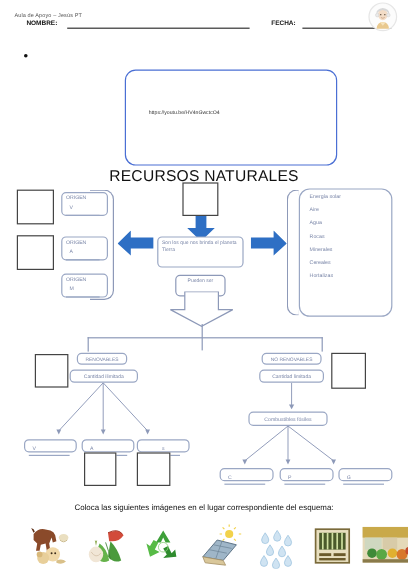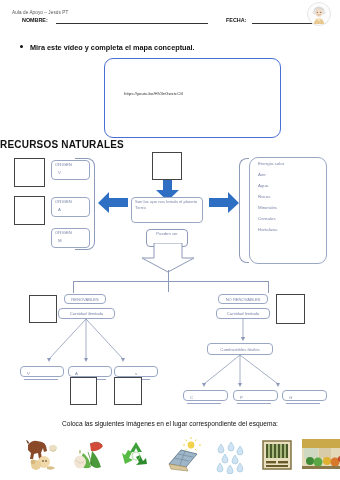--- a/index.html
+++ b/index.html
@@ -24,22 +24,22 @@
 
   .bullet-line{position:absolute;left:30px;top:43px;font-size:7.3px;font-weight:bold;color:#111;}
   .bullet-dot{position:absolute;left:20px;top:45px;width:3px;height:3px;border-radius:50%;background:#111;}
 
   
   .video-box{position:absolute;left:104px;top:58px;width:175px;height:78px;
     border:1px solid #4a6fd4;border-radius:9px;background:#fff;}
   .video-url{position:absolute;left:124px;top:91px;width:140px;font-size:4.3px;color:#333;}
 
   
-  .title-rn{position:absolute;left:0;right:0;top:139px;
-    font-size:10px;font-weight:bold;color:#111;letter-spacing:.2px;}
+  .title-rn{position:absolute;left:0;right:0;top:139px;text-align:center;
+    font-size:13px;font-weight:normal;color:#111;letter-spacing:.2px;}
 
   
   .hbox{position:absolute;border:.9px solid #9aa7c4;border-radius:4px;background:#fff;
     box-sizing:border-box;font-size:4.3px;color:#7a86a8;}
   .hbox span{display:block;padding:1px 3px;line-height:1.35;}
   .blankline{display:inline-block;border-bottom:.7px solid #9aa7c4;vertical-align:bottom;}
 
   
   .dropbox{position:absolute;border:1px solid #444;background:#fff;box-sizing:border-box;}
 
@@ -83,21 +83,20 @@
       <circle cx="15.6" cy="9.6" r="1.5" fill="#eaeaea" stroke="#cdcdcd" stroke-width=".4"></circle>
       <circle cx="9.3" cy="9.2" r=".55" fill="#4a3a2a"></circle>
       <circle cx="12.7" cy="9.2" r=".55" fill="#4a3a2a"></circle>
       <path d="M9.4 11.6 Q11 12.8 12.6 11.6" stroke="#b98f6b" stroke-width=".5" fill="none"></path>
       <path d="M5.8 21 Q6.4 15.4 11 15.4 Q15.6 15.4 16.2 21 Z" fill="#e9c98f"></path>
       <path d="M8.6 15.6 L11 18.4 L13.4 15.6" fill="#f6e3bd"></path>
     </svg>
   </div>
 
   <div class="bullet-dot"></div>
-  <div class="bullet-line">Mira este vídeo y completa el mapa conceptual.</div>
 
   <div class="video-box"></div>
   <div class="video-url">https://youtu.be/HV4nGwctcO4</div>
 
   <div class="title-rn">RECURSOS NATURALES</div>
 
   <div class="dropbox" style="left:152px;top:152px;width:30px;height:28px;"></div>
 
   <div class="arrow-blue" style="left:155px;top:180px;">
     <svg width="25" height="22" viewBox="0 0 25 22">

